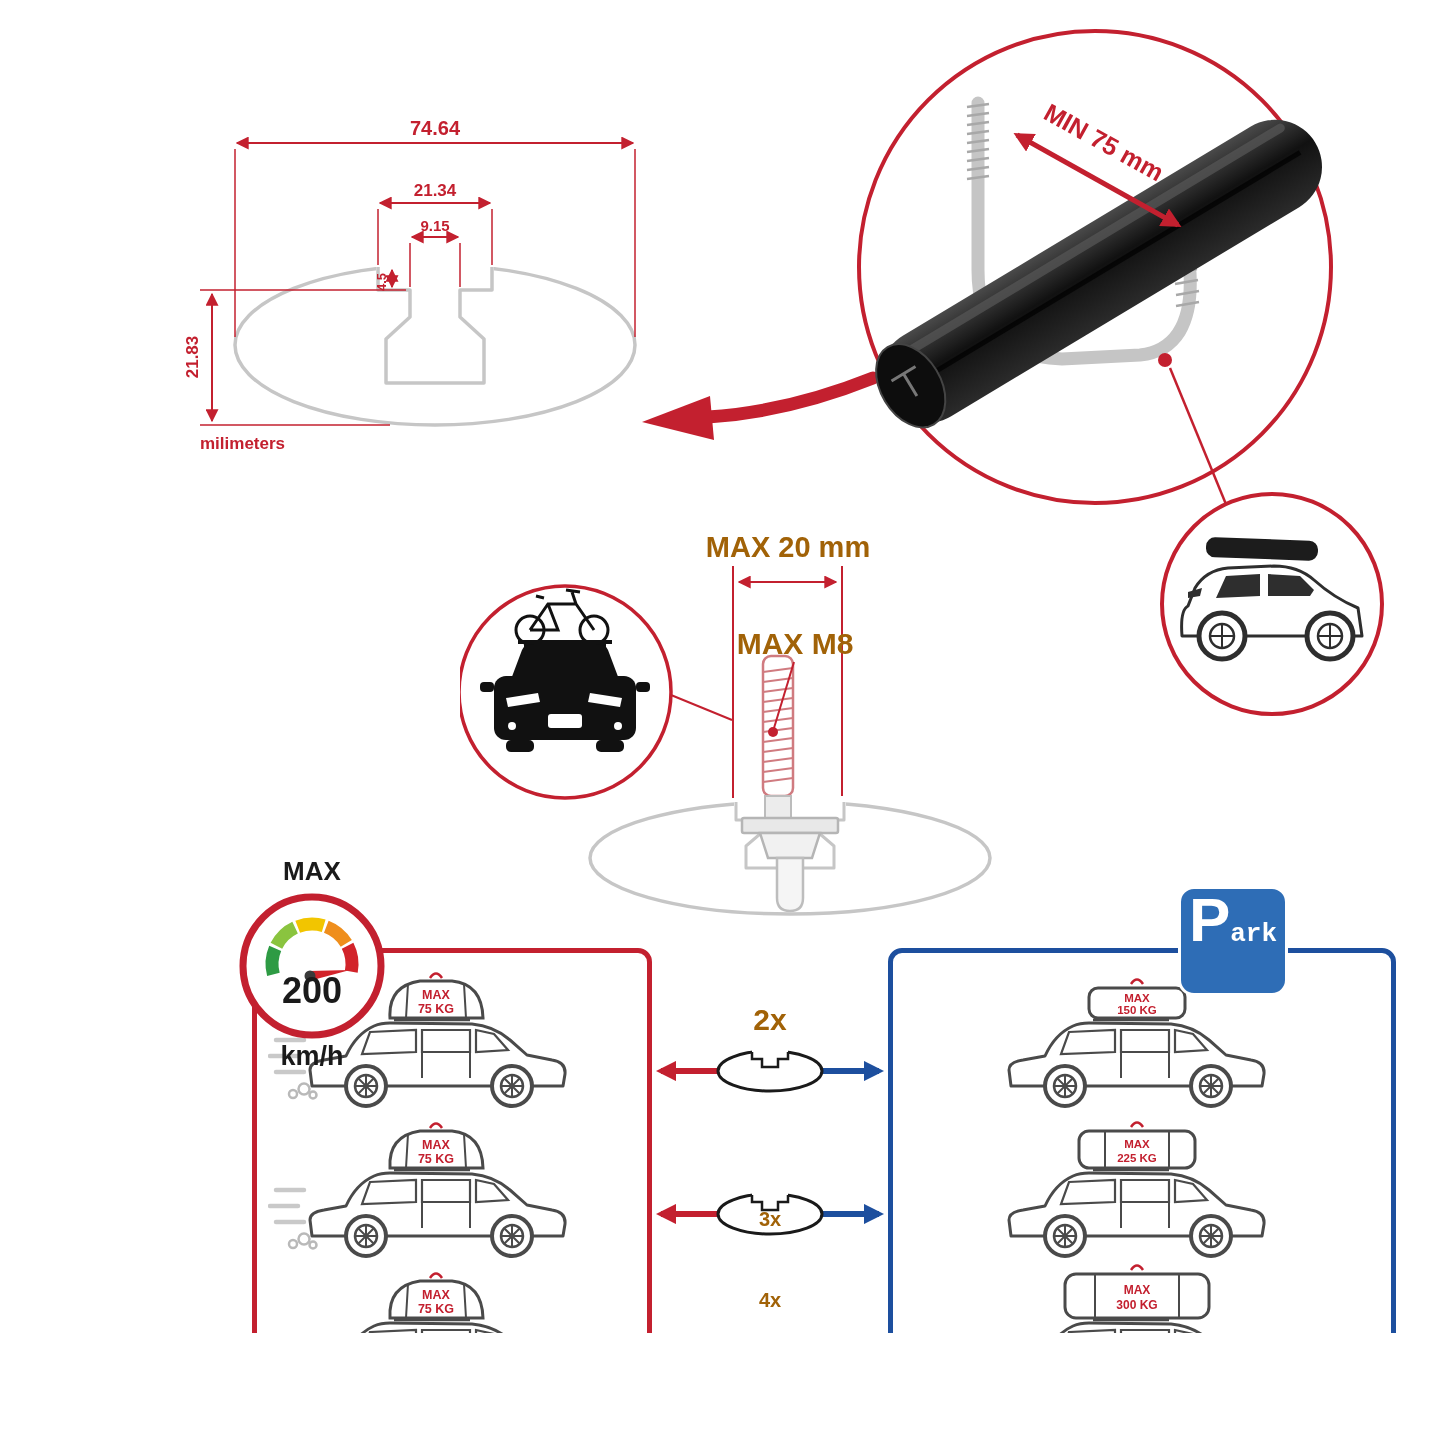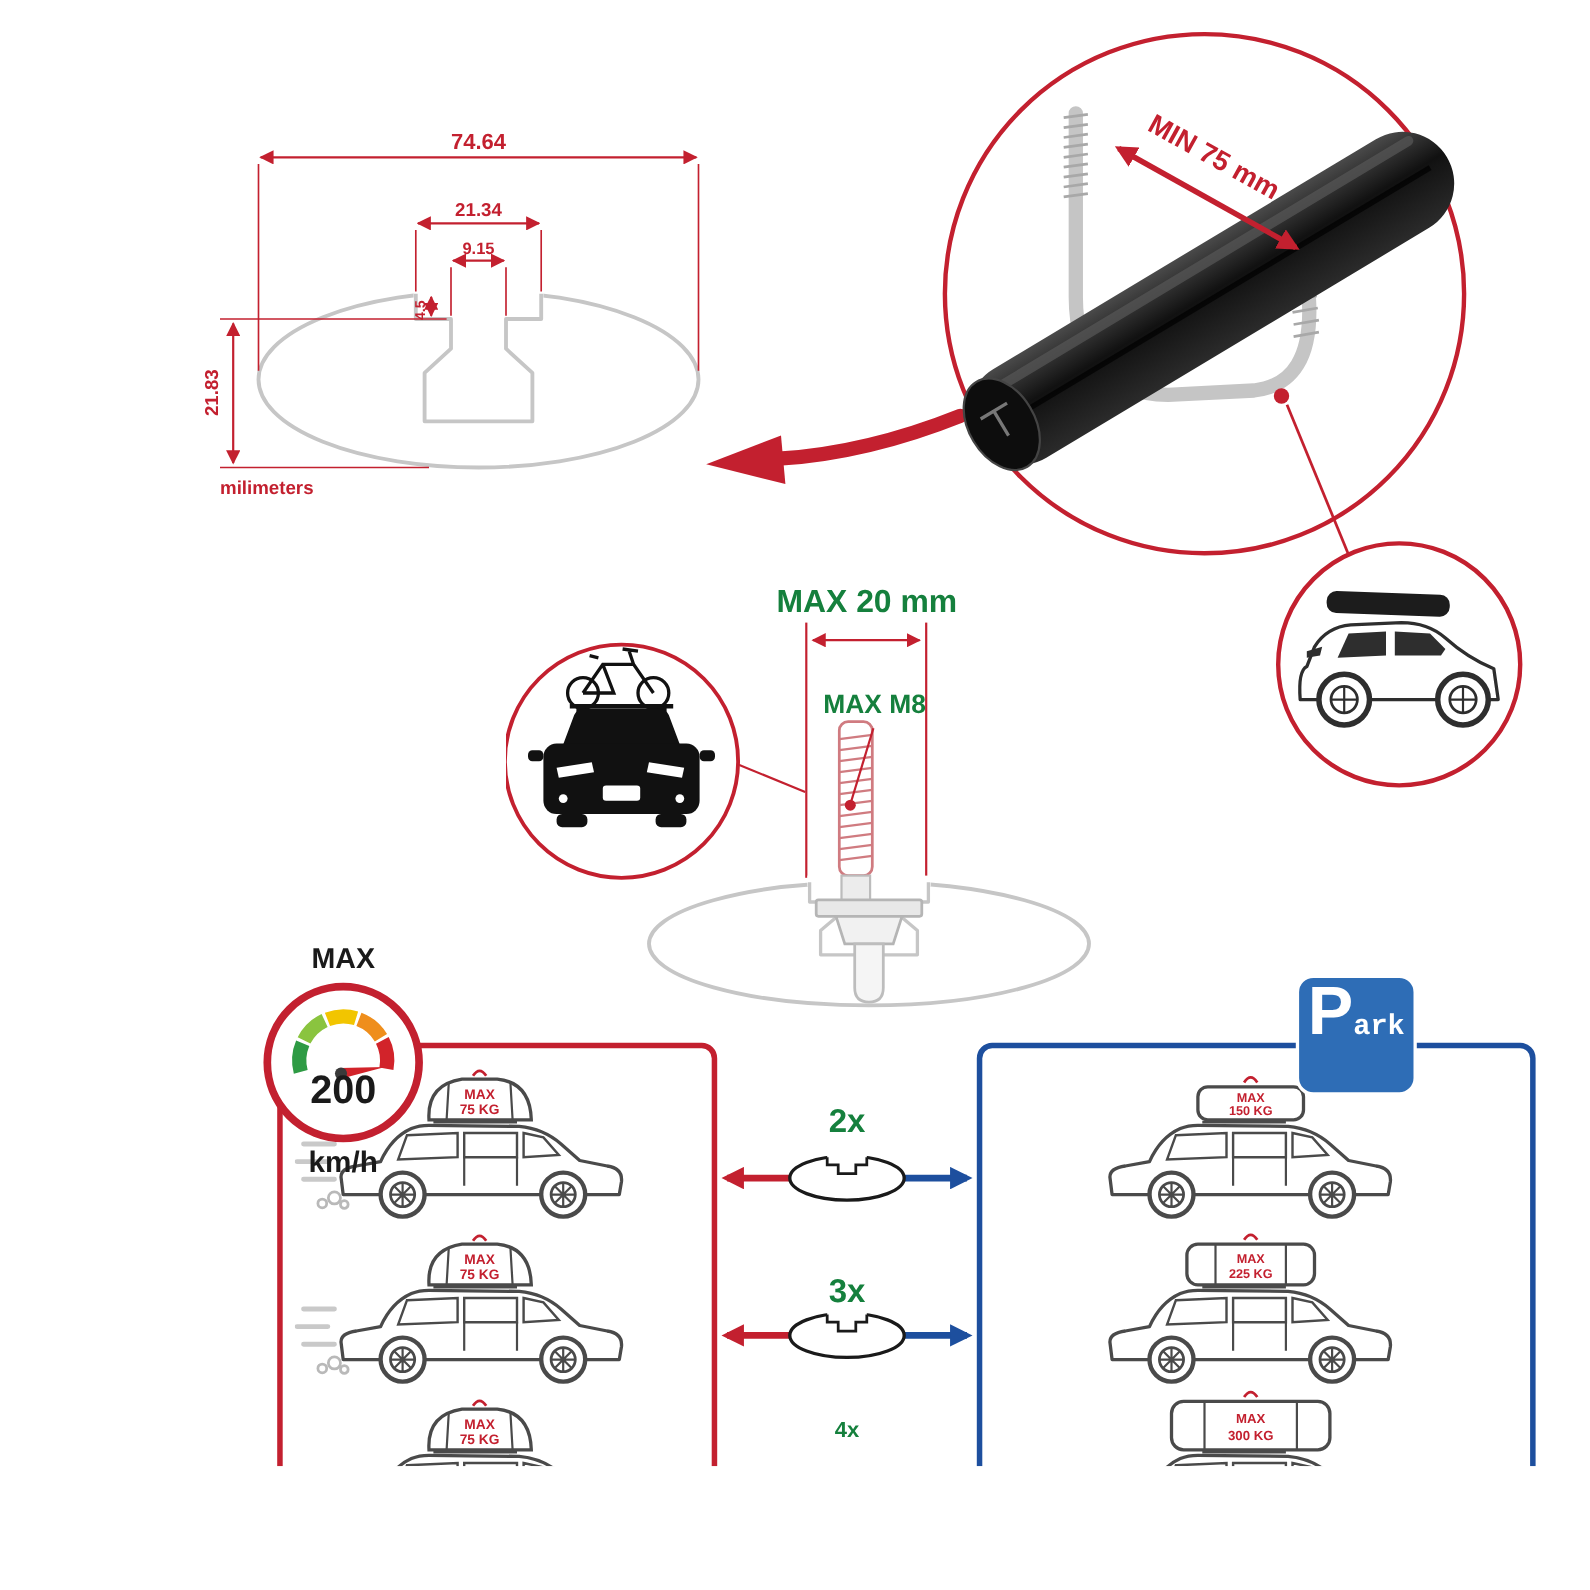--- a/index.html
+++ b/index.html
@@ -1,19 +1,19 @@
 <!DOCTYPE html>
 <html><head>
 <meta charset="utf-8">
 <style>
   html,body{margin:0;padding:0;background:#fff;}
   .canvas{position:relative;width:1445px;height:1333px;background:#fff;
           font-family:"Liberation Sans",sans-serif;overflow:hidden;}
   .abs{position:absolute;}
-  .lbl{position:absolute;text-align:center;color:#15803d;font-weight:bold;line-height:1.05;}
+  .lbl{position:absolute;text-align:center;color:#a16207;font-weight:bold;line-height:1.05;}
   .lbl.dark{color:#1a1a1a;}
   .panel{position:absolute;border-radius:14px;background:transparent;}
   .panel.red{border:5px solid #c3202f;}
   .panel.blue{border:5px solid #1d4f9e;}
   .park-sign{position:absolute;display:flex;align-items:baseline;justify-content:center;
              background:#2e6db6;border-radius:16px;border:3px solid #fff;color:#fff;font-weight:bold;}
   .park-sign .p{font-size:62px;line-height:1;}
   .park-sign .ark{font-size:26px;line-height:1;font-family:Liberation Mono, monospace;}
   svg{display:block;}
   svg text{font-family:"Liberation Sans",sans-serif;}
@@ -172,21 +172,21 @@
     <path d="M 276 272 L 276 290 L 300 290 L 300 304 L 286 316 L 286 338 L 374 338 L 374 316 L 360 304 L 360 290 L 384 290 L 384 272" fill="#fff" stroke="#c6c6c6" stroke-width="3" stroke-linejoin="round"></path>
     <g>
       <rect x="305" y="266" width="26" height="24" fill="#ececec" stroke="#bcbcbc" stroke-width="2"></rect>
       <rect x="282" y="288" width="96" height="15" rx="2" fill="#e8e8e8" stroke="#b5b5b5" stroke-width="2.5"></rect>
       <polygon points="300,303 360,303 352,328 308,328" fill="#f1f1f1" stroke="#b5b5b5" stroke-width="2.5"></polygon>
       <path d="M 317 328 L 317 368 Q 317 381 330 381 Q 343 381 343 368 L 343 328 Z" fill="#f5f5f5" stroke="#bdbdbd" stroke-width="2.5"></path>
     </g>
   </svg>
 
   <div class="lbl" style="left:688px;top:532px;width:200px;font-size:29px">MAX 20 mm</div>
-  <div class="lbl" style="left:720px;top:628px;width:150px;font-size:24px">MAX M8</div>
+  <div class="lbl" style="left:720px;top:628px;width:150px;font-size:30px">MAX M8</div>
 
   <div class="panel red" style="left:252px;top:948px;width:390px;height:468px"></div>
   <div class="panel blue" style="left:888px;top:948px;width:498px;height:468px"></div>
 
   <svg class="abs" style="left:268px;top:962px" width="340" height="148" viewBox="0 0 340 148">
     <g>
       <path d="M 8 78 H 36 M 2 94 H 30 M 8 110 H 36" stroke="#c9c9c9" stroke-width="4.5" stroke-linecap="round" fill="none"></path>
       <circle cx="36" cy="127" r="5.5" stroke="#b9b9b9" stroke-width="2.5" fill="#fff"></circle>
       <circle cx="25" cy="132" r="4" stroke="#b9b9b9" stroke-width="2.5" fill="#fff"></circle>
       <circle cx="45" cy="133" r="3.5" stroke="#b9b9b9" stroke-width="2.5" fill="#fff"></circle>
@@ -271,21 +271,21 @@
   </svg>
   <svg class="abs" style="left:645px;top:1326px" width="250" height="62" viewBox="0 0 250 62">
     <line x1="74" y1="31" x2="16" y2="31" stroke="#c3202f" stroke-width="6" marker-end="url(#thickR)"></line>
     <line x1="176" y1="31" x2="234" y2="31" stroke="#1d4f9e" stroke-width="6" marker-end="url(#thickB)"></line>
     <ellipse cx="125" cy="31" rx="52" ry="20" fill="#fff" stroke="#1a1a1a" stroke-width="3"></ellipse>
     <rect x="107" y="7" width="36" height="8" fill="#fff"></rect>
     <path d="M 107 12 L 107 19 L 117 19 L 117 27 L 133 27 L 133 19 L 143 19 L 143 12" fill="#fff" stroke="#1a1a1a" stroke-width="2.5"></path>
   </svg>
 
   <div class="lbl" style="left:720px;top:1004px;width:100px;font-size:30px">2x</div>
-  <div class="lbl" style="left:720px;top:1159px;width:100px;font-size:30px">3x</div>
+  <div class="lbl" style="left:720px;top:1209px;width:100px;font-size:20px">3x</div>
   <div class="lbl" style="left:720px;top:1290px;width:100px;font-size:20px">4x</div>
 
   <svg class="abs" style="left:232px;top:886px" width="160" height="160" viewBox="0 0 160 160">
     <circle cx="80" cy="80" r="69" fill="#fff" stroke="#c3202f" stroke-width="7"></circle>
     <g fill="none" stroke-width="13">
       <path d="M 41.4 88.4 A 40 40 0 0 1 43.2 62.4" stroke="#2e9b44"></path>
       <path d="M 44.4 59.8 A 40 40 0 0 1 63.1 41.7" stroke="#8ac43f"></path>
       <path d="M 65.7 40.7 A 40 40 0 0 1 91.7 39.7" stroke="#f2c500"></path>
       <path d="M 94.3 40.7 A 40 40 0 0 1 114.3 57.4" stroke="#ef8e1c"></path>
       <path d="M 115.6 59.8 A 40 40 0 0 1 119.3 85.6" stroke="#d2232a"></path>

